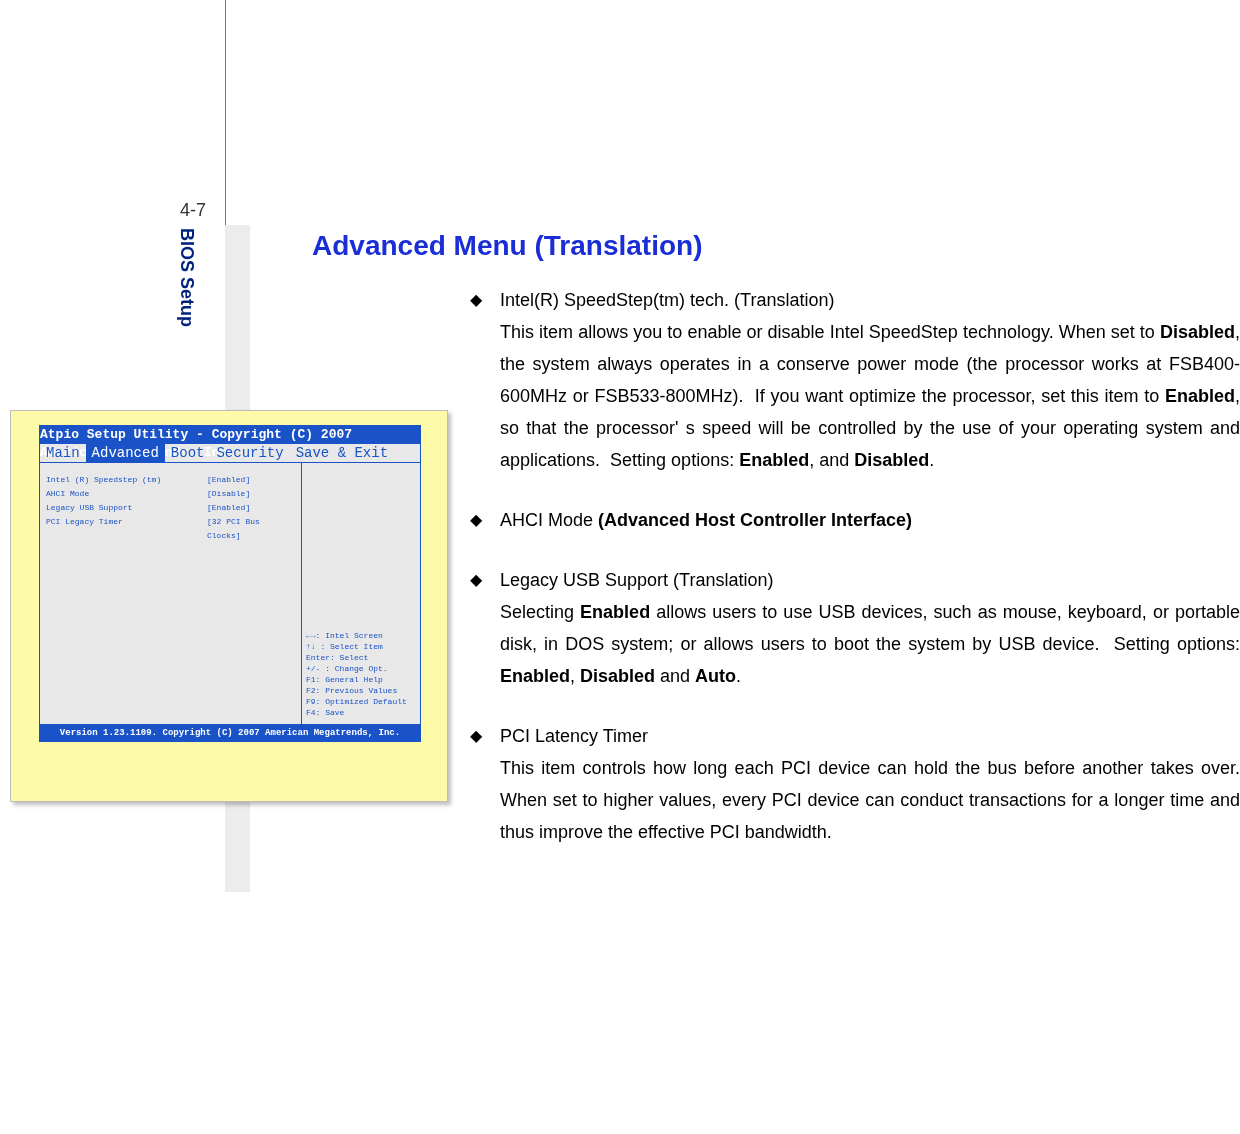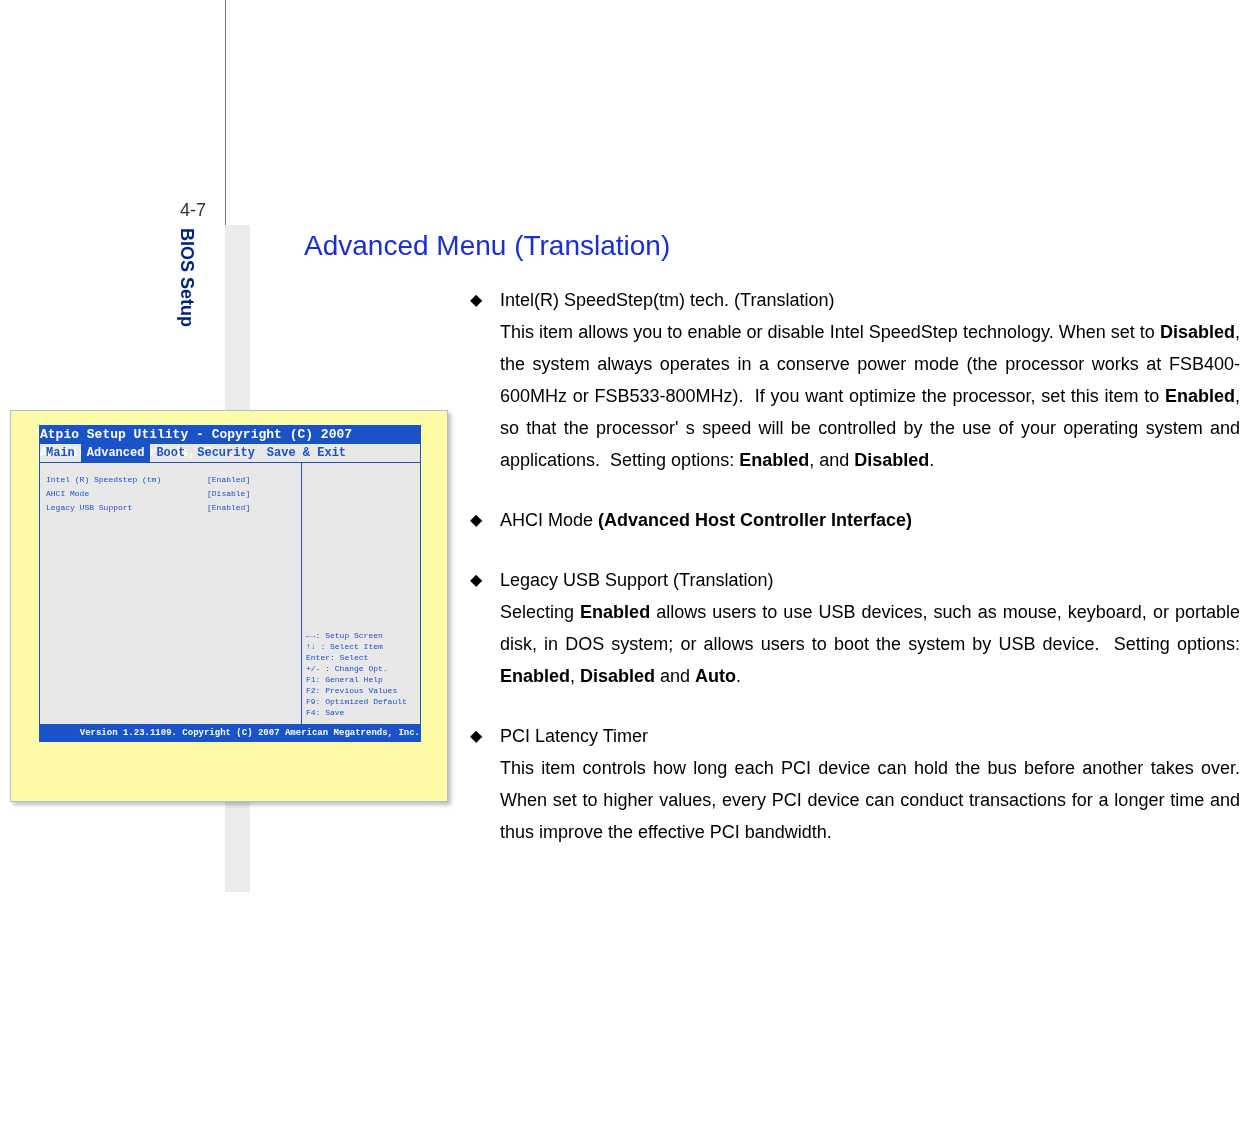--- a/index.html
+++ b/index.html
@@ -2,40 +2,40 @@
 <html><head>
 <meta charset="utf-8">
 <style>
   html,body{margin:0;padding:0;background:#fff;font-family:Arial,Helvetica,sans-serif;color:#000}
   .page{position:relative;width:1240px;height:892px;overflow:hidden}
   .vline{position:absolute;top:0;left:225px;width:1px;height:1134px;background:#777}
   .pagenum{position:absolute;left:180px;top:200px;font-size:18px;color:#333}
   .sidelabel{position:absolute;left:176px;top:228px;font-size:18px;font-weight:bold;color:#00247d;writing-mode:vertical-rl;text-orientation:mixed}
   .rightband{position:absolute;left:225px;top:225px;width:25px;height:700px;background:#ececec}
   .content{position:absolute;left:300px;top:230px;width:940px;font-size:18px;line-height:32px}
-  .heading{color:#1a2ed6;font-weight:normal;font-size:28px;margin:0 0 22px 4px}
+  .heading{color:#1a2ed6;font-weight:bold;font-size:28px;margin:0 0 22px 12px}
   .items{margin:0;padding-left:200px}
   .item{position:relative;margin-bottom:28px;text-align:justify}
   .bullet{position:absolute;left:-30px;top:0;font-size:16px}
   .ititle{font-weight:normal}
   .regular{font-weight:bold}
   .biosbox{position:absolute;left:10px;top:410px;width:436px;height:390px;background:#fdfaa8;border:1px solid #bdbdbd;box-shadow:3px 3px 4px rgba(0,0,0,0.25)}
   .bios{position:absolute;left:28px;top:14px;width:380px;height:315px;border:1px solid #1a52c8;background:#e8e8e8;font-family:'Courier New',monospace;color:#1a52c8}
   .bhdr{height:18px;background:#1a52c8;color:#fff;text-align:left;font-size:13px;font-weight:bold;line-height:18px}
-  .btabs{height:18px;background:#e8e8e8;border-bottom:1px solid #1a52c8;font-size:12px;font-weight:bold}
+  .btabs{height:18px;background:#e8e8e8;border-bottom:1px solid #1a52c8;font-size:14px;font-weight:normal}
   .btab{display:inline-block;height:18px;line-height:18px;padding:0 6px;color:#1a52c8}
   .btab.active{background:#1a52c8;color:#fff}
   .bbody{display:flex;height:261px}
   .bleft{flex:1;padding:6px 4px 16px 6px;font-size:8px;line-height:14px;border-right:1px solid #1a52c8}
   .bright{width:110px;padding:6px 4px;font-size:8px;line-height:11px;display:flex;flex-direction:column}
   .bhelp{margin-top:auto}
   .brow{display:flex}
   .brow .k{flex:1}
   .brow .v{width:90px}
-  .bftr{height:18px;background:#1a52c8;color:#fff;text-align:right;font-size:9px;font-weight:bold;line-height:18px}
+  .bftr{height:18px;background:#1a52c8;color:#fff;text-align:center;font-size:9px;font-weight:bold;line-height:18px}
   .biostoppad{height:4px}
 </style>
 </head>
 <body>
 
 <div class="page">
   <div class="vline"></div>
   <div class="rightband"></div>
 
   <div class="pagenum">4-7</div>
@@ -53,24 +53,28 @@
               <span class="v">[Enabled]</span>
             </div>
             <div class="brow">
               <span class="k">AHCI Mode</span>
               <span class="v">[Disable]</span>
             </div>
             <div class="brow">
               <span class="k">Legacy USB Support</span>
               <span class="v">[Enabled]</span>
             </div>
+            <div class="brow">
+              <span class="k">PCI Legacy Timer</span>
+              <span class="v">[32 PCI Bus Clocks]</span>
+            </div>
           </div>
         <div class="bright">
           <div class="bhelp" id="bios-help">
-              <div>←→: Setup Screen</div>
+              <div>←→: Intel Screen</div>
               <div>↑↓ : Select Item</div>
               <div>Enter: Select</div>
               <div>+/- : Change Opt.</div>
               <div>F1: General Help</div>
               <div>F2: Previous Values</div>
               <div>F9: Optimized Default</div>
               <div>F4: Save</div>
             </div>
         </div>
       </div>

